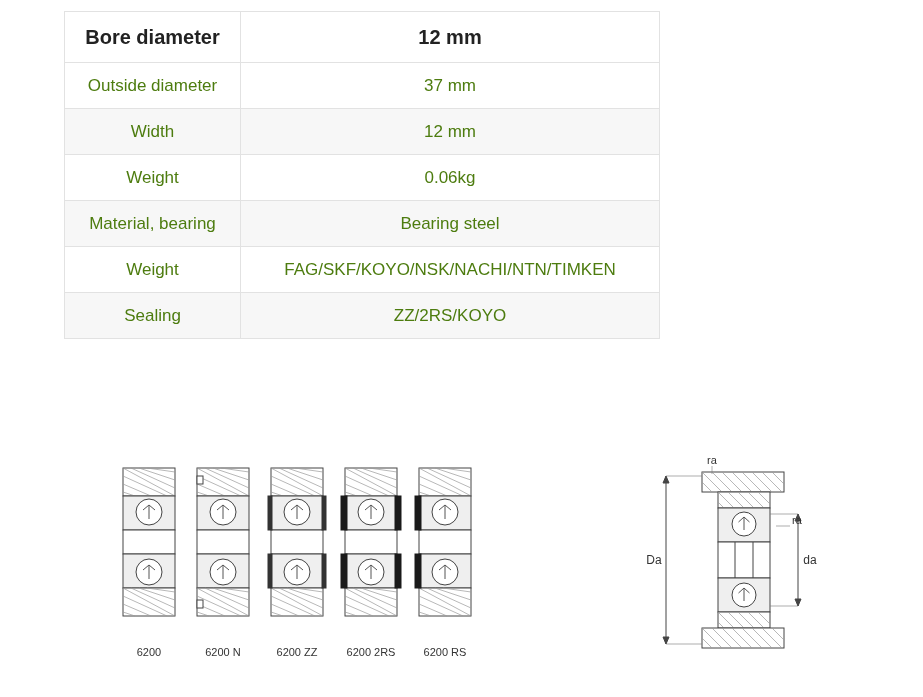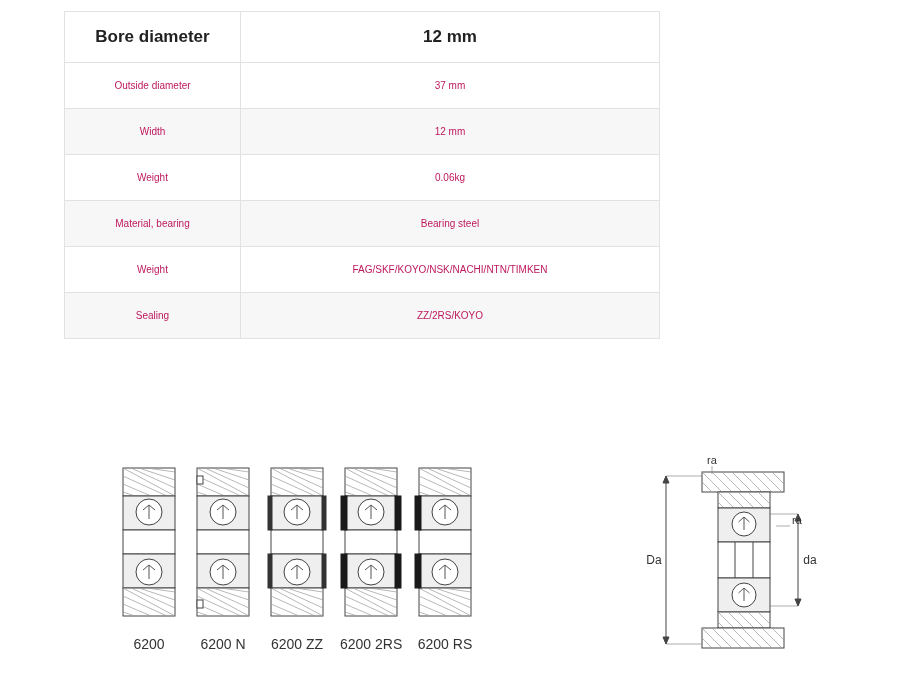--- a/index.html
+++ b/index.html
@@ -27,27 +27,27 @@
     border-collapse: collapse;
     width: 100%;
     table-layout: fixed;
   }
   table.spec td {
     border: 1px solid #e2e2e2;
     padding: 0;
     height: 45px;
     vertical-align: middle;
     text-align: center;
-    font-size: 10px;
-    color: #be185d;
+    font-size: 17px;
+    color: #4d7c0f;
   }
   table.spec tr.head td {
     height: 50px;
     font-weight: bold;
-    font-size: 17px;
+    font-size: 20px;
     color: #222;
     margin-left: 19px;
   }
   table.spec td.label {
     width: 175px;
   }
   table.spec tr.odd td {
     background: #f7f7f7;
   }
   table.spec tr.even td {
@@ -68,21 +68,22 @@
     left: 118px;
     top: 18px;
     display: flex;
     gap: 12px;
   }
   .bearing-item {
     width: 62px;
     text-align: center;
   }
   .bearing-caption {
-    font-size: 14px;
+    margin-top: 10px;
+    font-size: 11px;
     color: #333;
     white-space: nowrap;
   }
   svg { display: block; }
 
   .diagram-right {
     position: absolute;
     left: 640px;
     top: 24px;
   }

